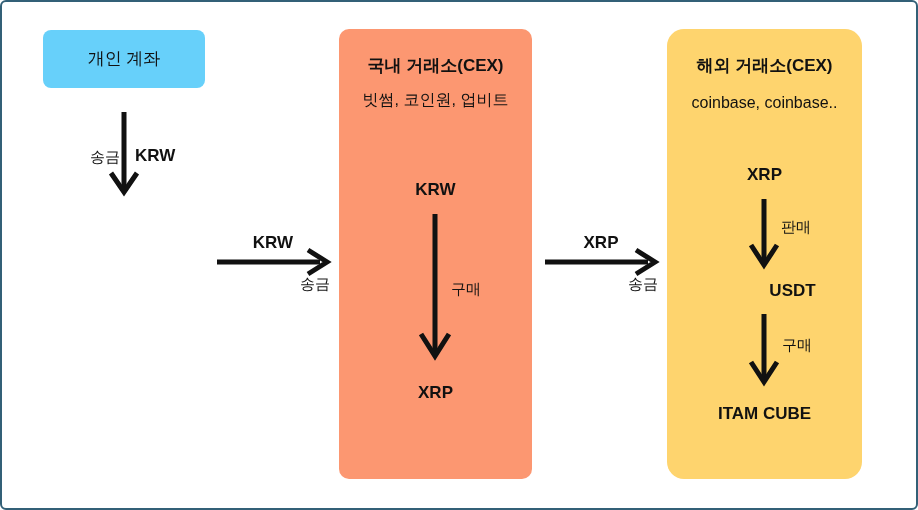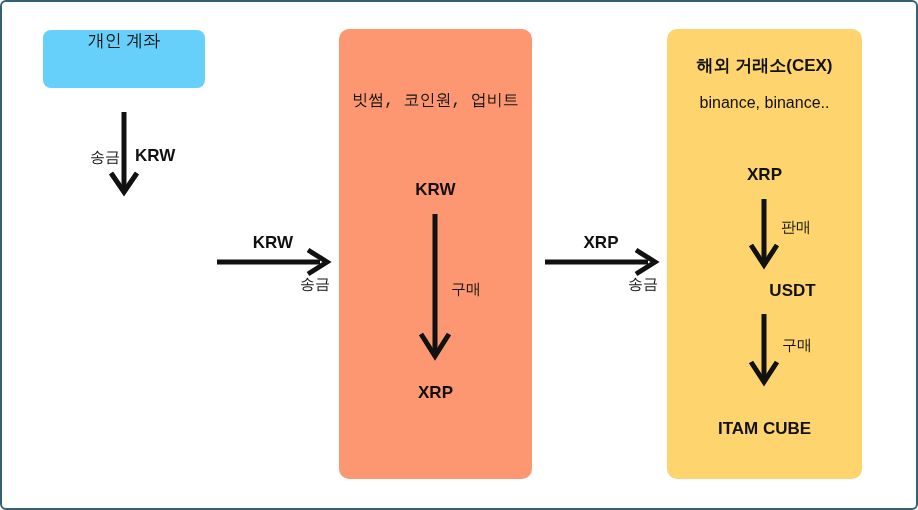--- a/index.html
+++ b/index.html
@@ -18,37 +18,37 @@
   .abs { position: absolute; }
 
   
   .acct-box {
     position: absolute;
     background: var(--node-account, #67d0fa);
     border-radius: 8px;
     display: flex;
     flex-direction: column;
     align-items: center;
-    justify-content: flex-start;
+    justify-content: center;
     text-align: center;
     font-size: 17px;
     line-height: 1.35;
   }
   .acct-personal { left: 41px; top: 28px; width: 162px; height: 58px; }
   .acct-bank     { left: 41px; top: 220px; width: 162px; height: 70px; }
 
   
   .panel {
     position: absolute;
     top: 27px;
     height: 450px;
     border-radius: 10px;
   }
   .panel-domestic { left: 337px; width: 193px; background: var(--node-domestic, #fc9771); }
-  .panel-overseas { left: 665px; width: 195px; background: var(--node-overseas, #fed46e); }
+  .panel-overseas { left: 665px; width: 195px; background: var(--node-overseas, #fed46e); border-radius: 17px; }
   .panel .center-text {
     position: absolute;
     left: 0;
     width: 100%;
     text-align: center;
   }
   .p-title    { font-weight: bold; font-size: 17px; }
   .p-subtitle { font-size: 16px; }
   .asset      { font-weight: bold; font-size: 17px; }
 
@@ -86,48 +86,49 @@
 
 
   <svg class="arrow" style="left:214px; top:246px;" width="118" height="28" viewBox="0 0 118 28">
     <line x1="1" y1="14" x2="104" y2="14"></line>
     <polyline points="92,2 111,14 92,26"></polyline>
   </svg>
   <div class="edge-label-col lbl-asset" style="left:214px; top:231px; width:114px;">KRW</div>
   <div class="edge-label-col lbl-action" style="left:214px; top:273px; width:114px;">송금</div>
 
   <div class="panel panel-domestic">
-    <div class="center-text p-subtitle" style="top:61px;font-family:Liberation Mono, monospace;">빗썸, 코인원, 업비트</div>
+    <div class="center-text p-title" style="top:25px;">국내 거래소(CEX)</div>
+    <div class="center-text p-subtitle" style="top:61px;">빗썸, 코인원, 업비트</div>
     <div class="center-text asset" style="top:151px;">KRW</div>
     <svg class="arrow" style="left:78px; top:185px;" width="36" height="152" viewBox="0 0 36 152">
       <line x1="18" y1="0" x2="18" y2="138"></line>
       <polyline points="4,120 18,142 32,120"></polyline>
     </svg>
     <div class="abs lbl-action" style="left:112px; top:251px;">구매</div>
     <div class="center-text asset" style="top:354px;">XRP</div>
   </div>
 
   <svg class="arrow" style="left:542px; top:246px;" width="118" height="28" viewBox="0 0 118 28">
     <line x1="1" y1="14" x2="104" y2="14"></line>
     <polyline points="92,2 111,14 92,26"></polyline>
   </svg>
   <div class="edge-label-col lbl-asset" style="left:542px; top:231px; width:114px;">XRP</div>
   <div class="edge-label-col lbl-action" style="left:542px; top:273px; width:114px;">송금</div>
 
   <div class="panel panel-overseas">
     <div class="center-text p-title" style="top:25px;">해외 거래소(CEX)</div>
-    <div class="center-text p-subtitle" style="top:65px;">binance, binance..</div>
+    <div class="center-text p-subtitle" style="top:65px;">coinbase, coinbase..</div>
     <div class="center-text asset" style="top:136px;">XRP</div>
     <svg class="arrow" style="left:79px; top:170px;" width="36" height="74" viewBox="0 0 36 74">
       <line x1="18" y1="0" x2="18" y2="62"></line>
       <polyline points="5,46 18,66 31,46"></polyline>
     </svg>
     <div class="abs lbl-action" style="left:114px; top:189px;">판매</div>
     <div class="center-text asset" style="top:252px;margin-left:28px;">USDT</div>
     <svg class="arrow" style="left:79px; top:285px;" width="36" height="76" viewBox="0 0 36 76">
       <line x1="18" y1="0" x2="18" y2="64"></line>
       <polyline points="5,48 18,68 31,48"></polyline>
     </svg>
     <div class="abs lbl-action" style="left:115px; top:307px;">구매</div>
-    <div class="center-text asset" style="top:390px;">ITAM CUBE</div>
+    <div class="center-text asset" style="top:375px;">ITAM CUBE</div>
   </div>
 
 </div>
 
 </body></html>

